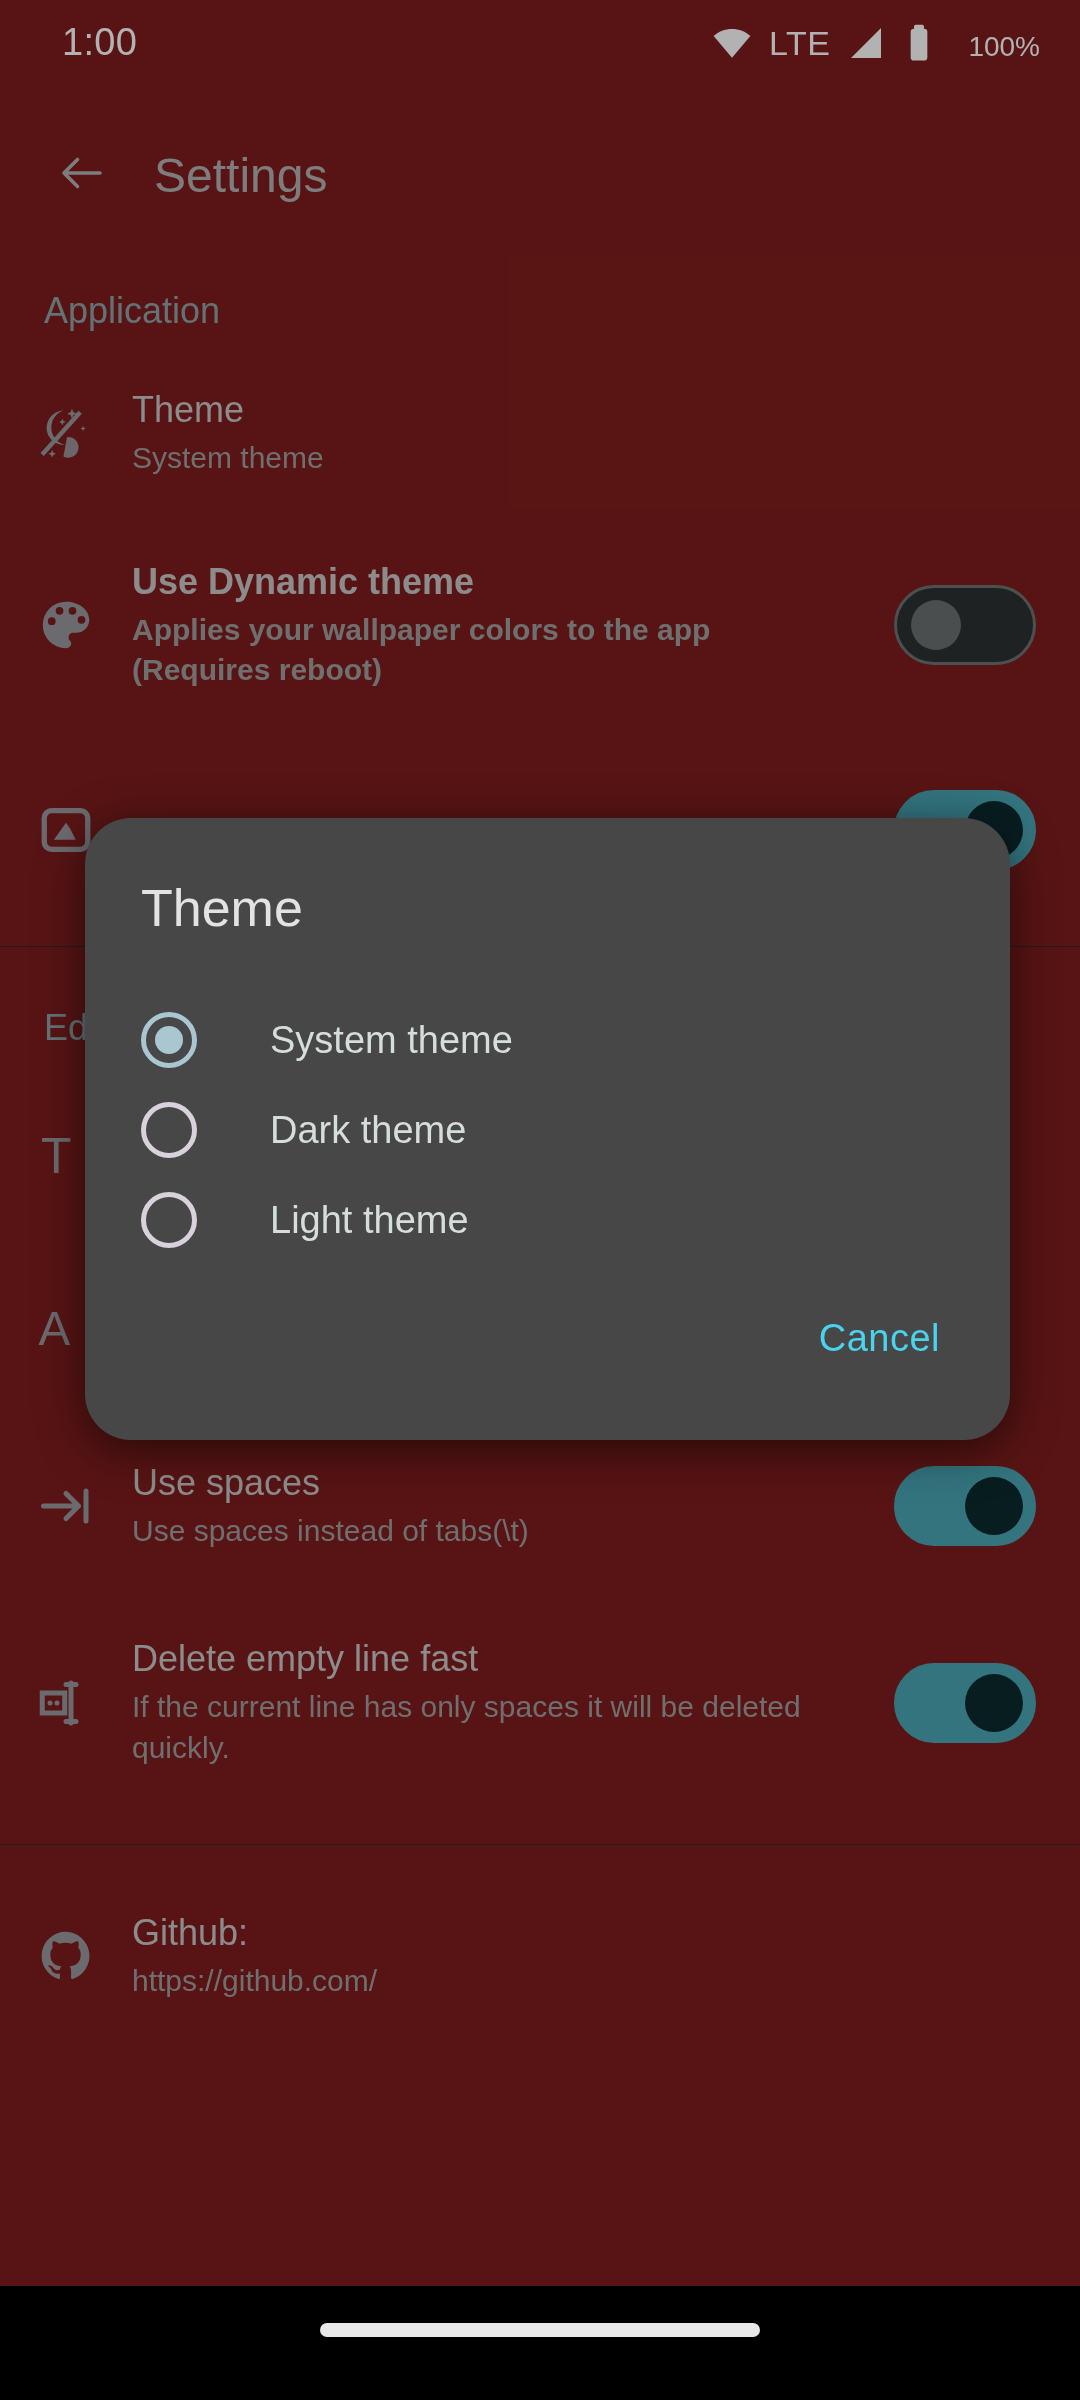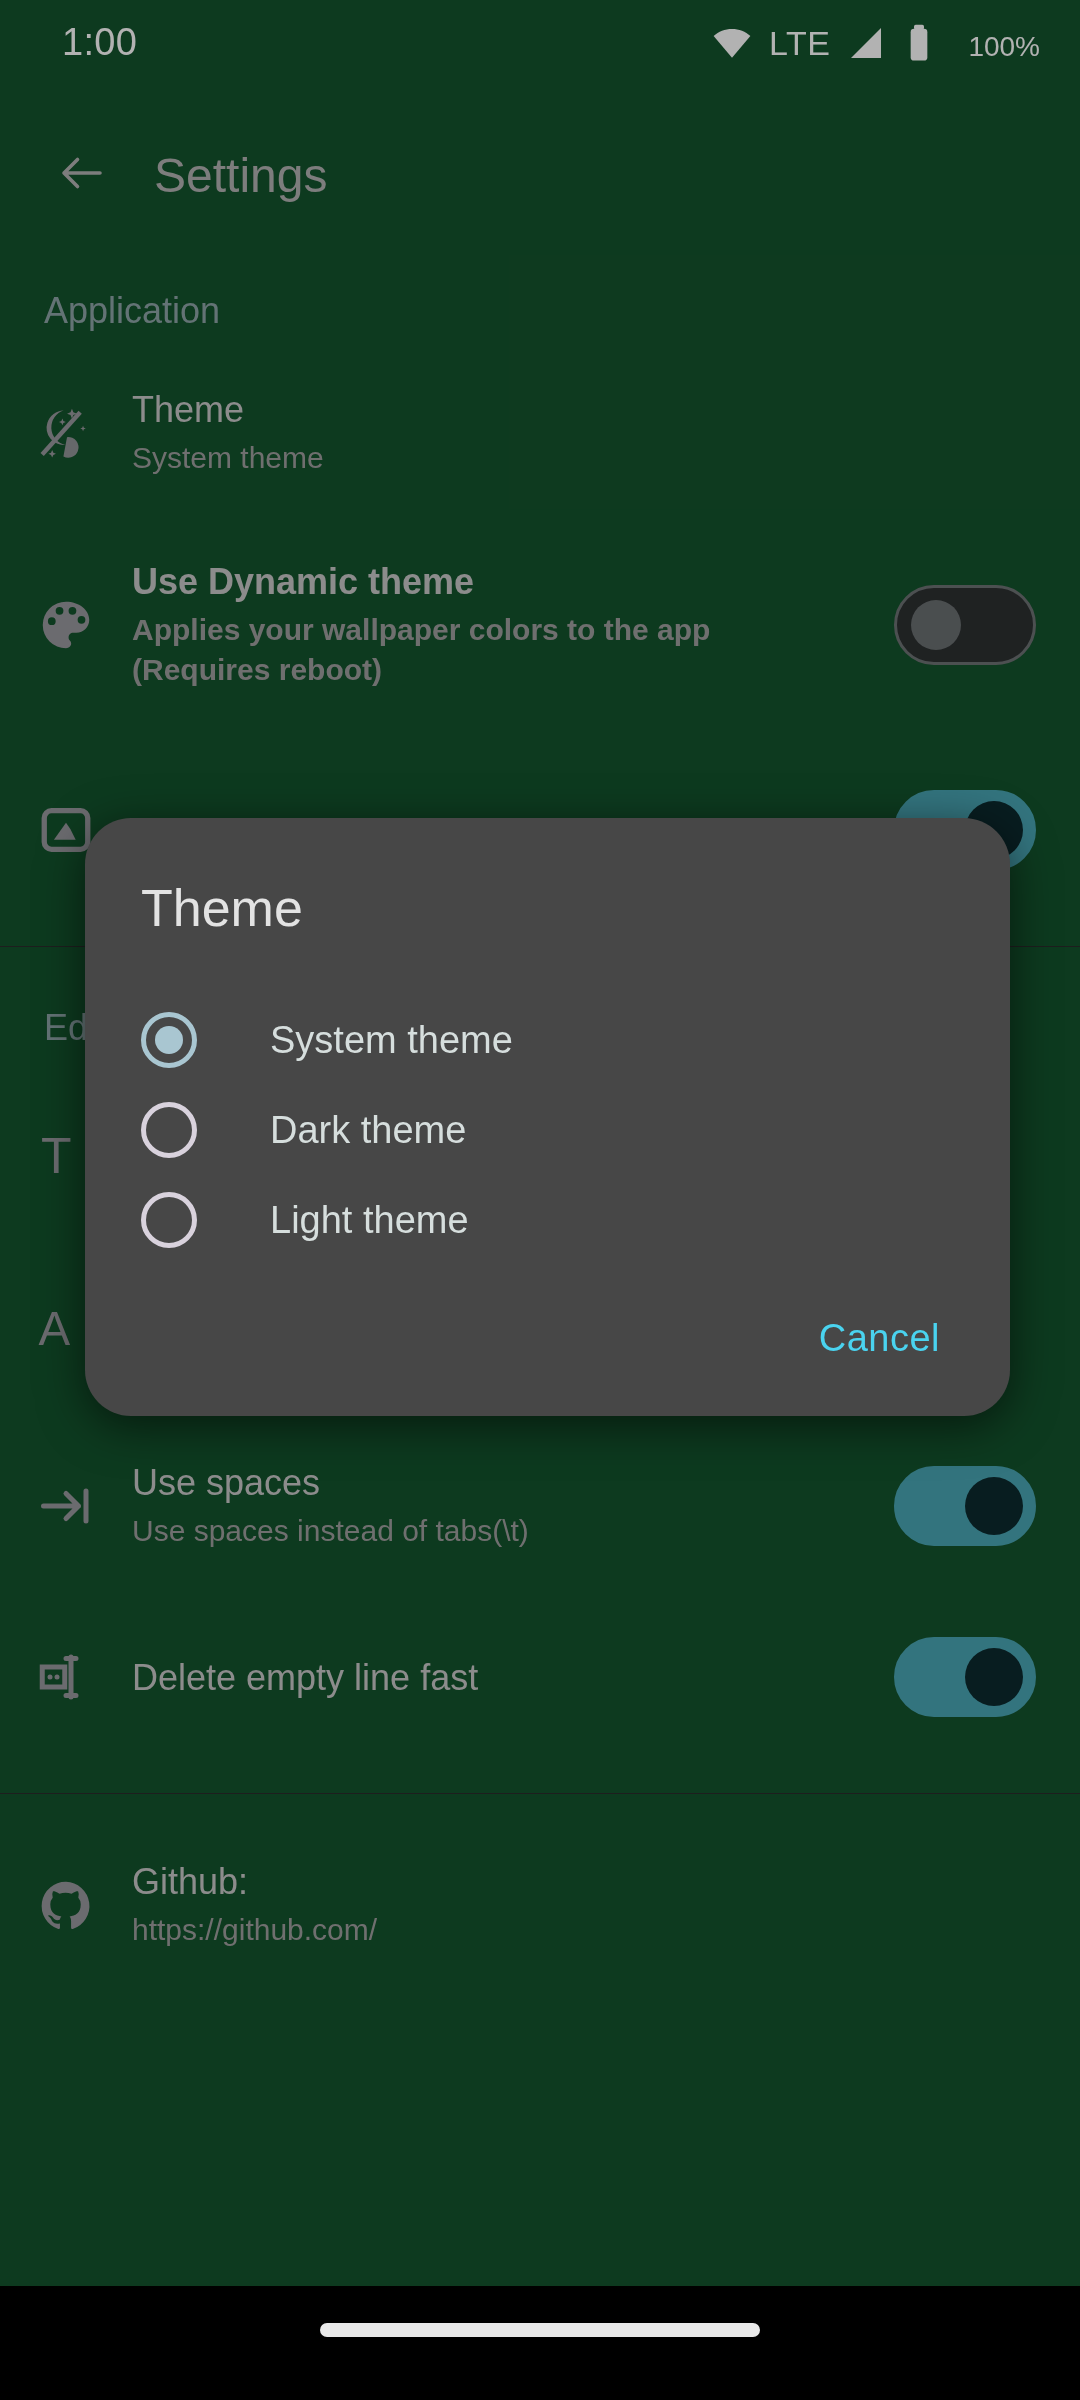--- a/index.html
+++ b/index.html
@@ -5,21 +5,21 @@
   * { margin:0; padding:0; box-sizing:border-box; }
   html, body {
     width:1080px; height:2400px;
     background:#000;
     font-family:"Liberation Sans", sans-serif;
     overflow:hidden;
   }
   #screen {
     position:relative;
     width:1080px; height:2374px;
-    background:#14532d;
+    background:#7f1d1d;
     overflow:hidden;
   }
 
   
   #statusbar {
     position:absolute; top:0; left:0; width:1080px; height:84px;
     display:flex; align-items:center; justify-content:space-between;
     padding:0 40px 0 62px;
     color:#ffffff;
   }
@@ -112,21 +112,21 @@
     flex:0 0 auto;
   }
   .radio.checked { border-color:#a9c6d1; }
   .radio.checked .dot {
     width:28px; height:28px; border-radius:50%; background:#a9c6d1;
   }
   .radio-label { font-size:38px; color:#d6dedd; margin-left:73px; }
 
   #dialog-actions {
     display:flex; justify-content:flex-end;
-    padding:44px 56px 48px 56px;
+    padding:44px 56px 72px 56px;
   }
   #cancel-btn {
     color:#4ad3ef; font-size:38px; letter-spacing:0.5px;
     padding:8px 14px; cursor:pointer; background:none; border:none;
     font-family:"Liberation Sans", sans-serif;
   }
 
   
   #navbar {
     position:absolute; left:0; bottom:0; width:1080px; height:88px;
@@ -265,20 +265,21 @@
       <div class="pref-icon">
         <svg width="60" height="60" viewBox="0 0 24 24">
           <rect x="2.5" y="8" width="9" height="8" fill="none" stroke="#9a9a9f" stroke-width="2"></rect>
           <circle cx="5.6" cy="12" r="1" fill="#9a9a9f"></circle>
             <circle cx="8.4" cy="12" r="1" fill="#9a9a9f"></circle>
           <path stroke="#9a9a9f" stroke-width="2" stroke-linecap="round" d="M14 4v16M12 4.6h4M12 19.4h4"></path>
         </svg>
       </div>
       <div class="pref-text">
         <div class="pref-title">Delete empty line fast</div>
+        <div class="pref-summary">If the current line has only spaces it will be deleted quickly.</div>
       </div>
       <div class="toggle on">
           <div class="knob"></div>
         </div>
     </div>
 
     <div class="divider"></div>
 
 
     <div class="pref-row" style="margin-top:44px;">

